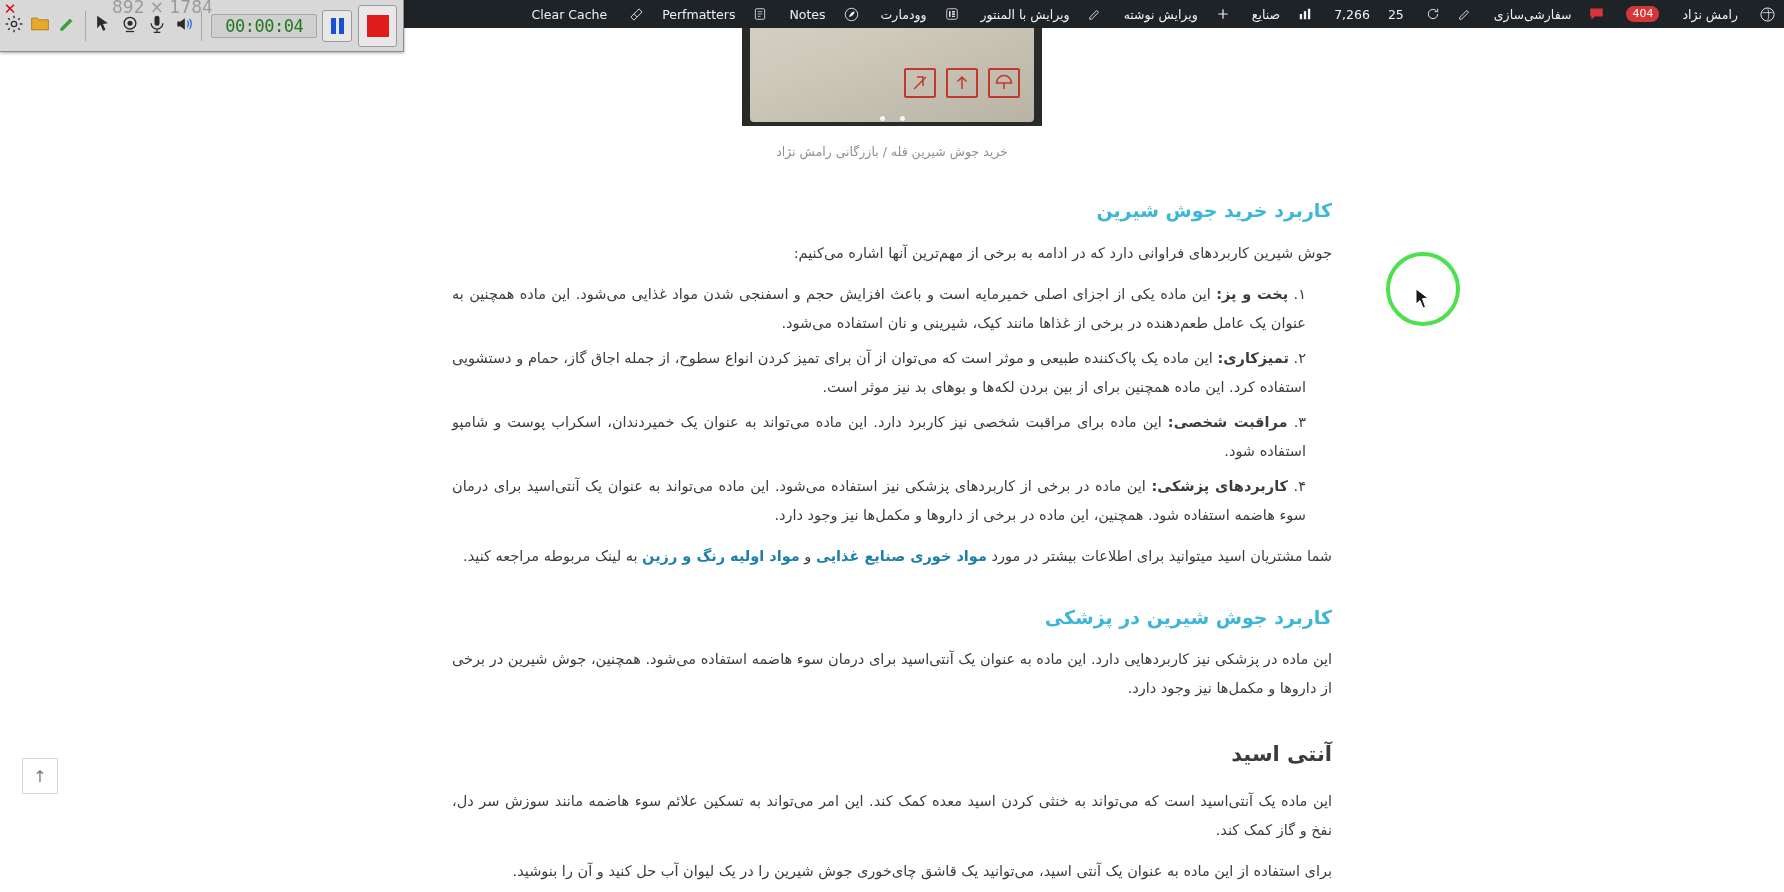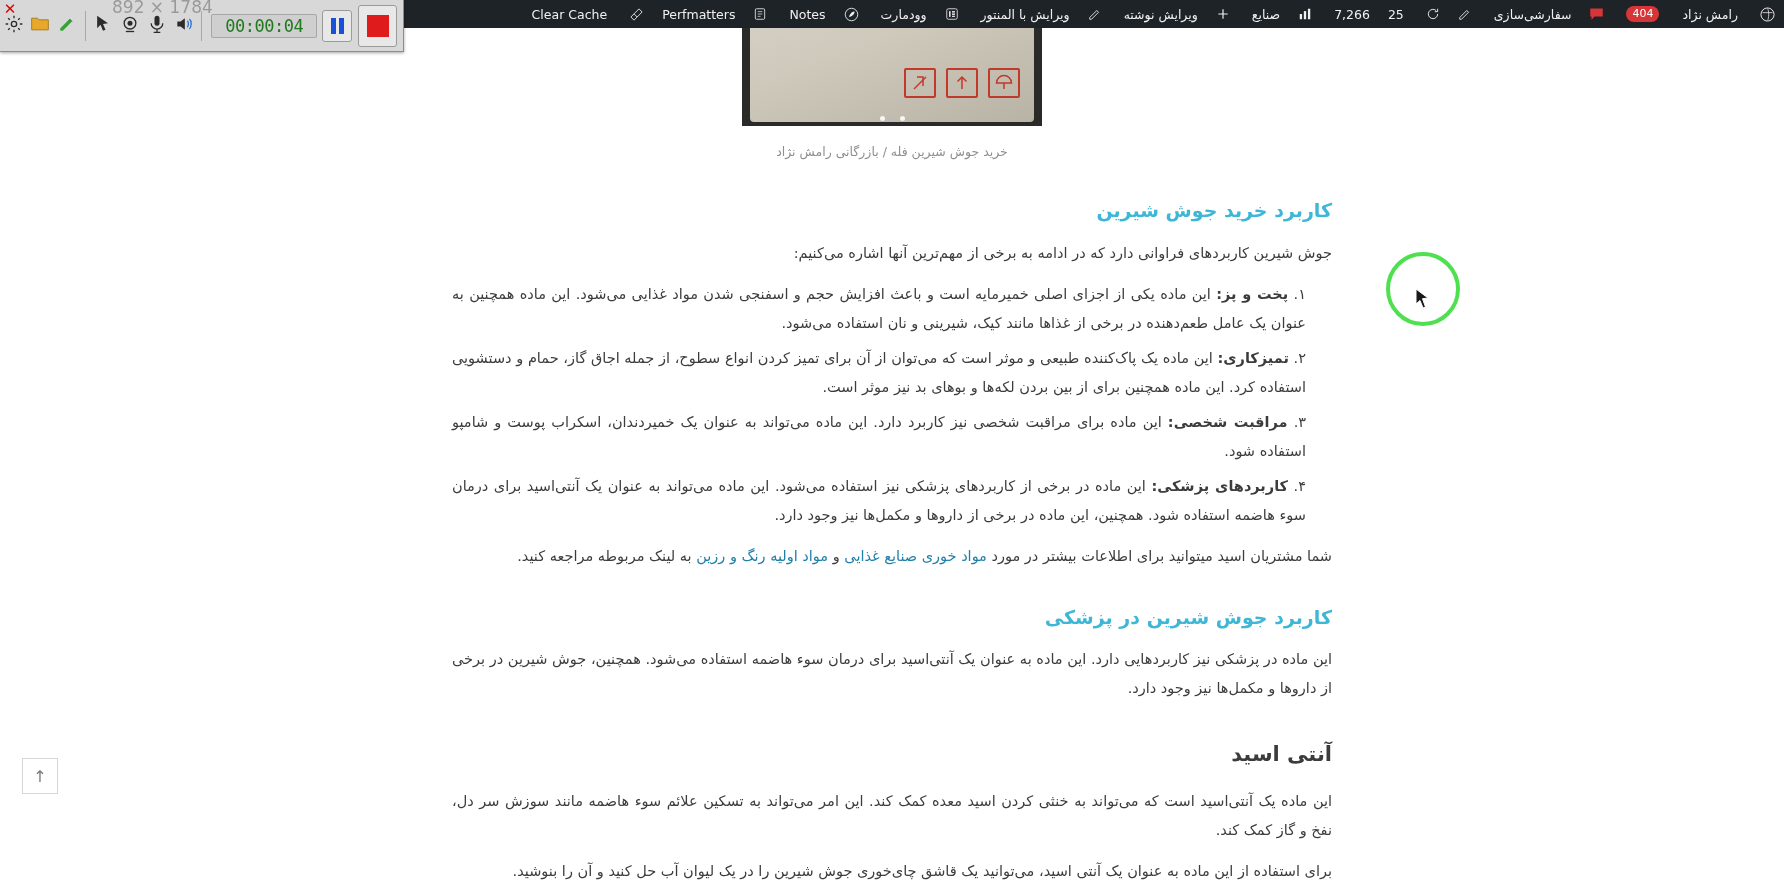--- a/index.html
+++ b/index.html
@@ -160,21 +160,21 @@
   h3.sub {
     color: #3c3c3c;
     font-size: 21px;
     font-weight: 700;
     margin: 30px 0 12px;
   }
   p.para { margin: 12px 0; }
   ol.list { margin: 10px 0 10px 0; padding: 0 22px 0 0; list-style: none; counter-reset: li; }
   ol.list li { margin: 6px 0; position: relative; padding-right: 4px; }
   .lead { font-weight: 700; }
-  a.inline-link { color: #1e7fa8; text-decoration: none; font-weight: 400; }
+  a.inline-link { color: #1e7fa8; text-decoration: none; font-weight: 700; }
 
   
   #cursor-ring {
     position: absolute;
     left: 1386px; top: 252px;
     width: 74px; height: 74px;
     border: 4px solid #4fe04f;
     border-radius: 50%;
     z-index: 50;
     pointer-events: none;

